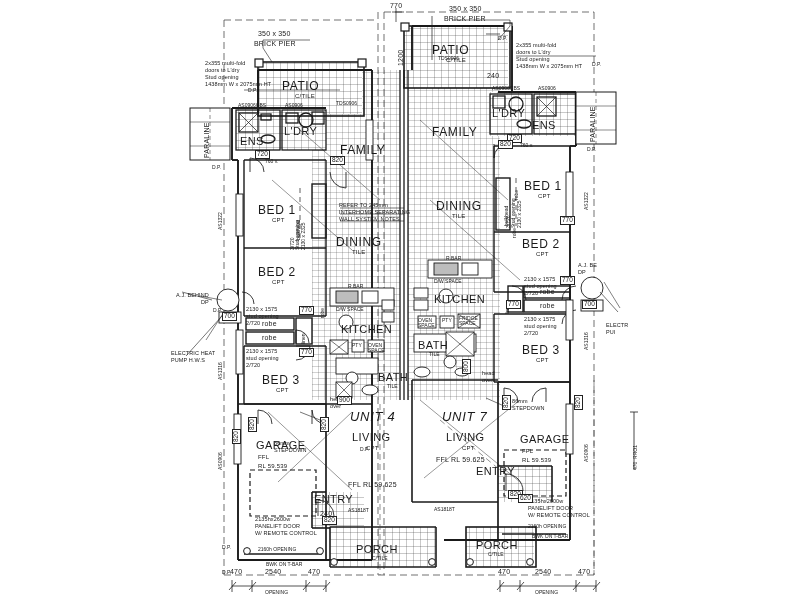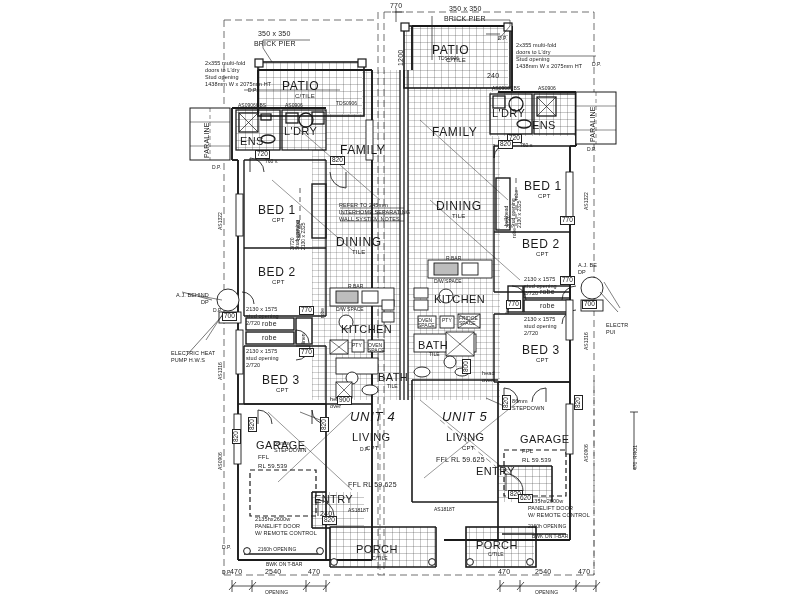--- a/index.html
+++ b/index.html
@@ -552,21 +552,21 @@
 <div class="lbl sub" style="left:258px;top:454px;">FFL</div>
 <div class="lbl sub" style="left:258px;top:463px;">RL 59.539</div>
 <div class="lbl note" style="left:274px;top:440px;">86mm
 STEPDOWN</div>
 <div class="lbl note" style="left:255px;top:516px;">2135hx2600w
 PANELIFT DOOR
 W/ REMOTE CONTROL</div>
 <div class="lbl tiny" style="left:258px;top:547px;">2160h OPENING</div>
 <div class="lbl tiny" style="left:266px;top:562px;">BWK ON T-BAR</div>
 
-<div class="lbl unit" style="left:442px;top:410px;">UNIT 5</div>
+<div class="lbl unit" style="left:442px;top:410px;">UNIT 7</div>
 <div class="lbl room-sm" style="left:446px;top:432px;">LIVING</div>
 <div class="lbl sub" style="left:462px;top:445px;">CPT</div>
 <div class="lbl dim" style="left:436px;top:456px;">FFL RL 59.625</div>
 <div class="lbl room-sm" style="left:476px;top:466px;">ENTRY</div>
 <div class="lbl room-sm" style="left:476px;top:540px;">PORCH</div>
 <div class="lbl tiny" style="left:488px;top:552px;">C/TILE</div>
 <div class="lbl room-sm" style="left:520px;top:434px;">GARAGE</div>
 <div class="lbl sub" style="left:522px;top:448px;">FFL</div>
 <div class="lbl sub" style="left:522px;top:457px;">RL 59.539</div>
 <div class="lbl note" style="left:512px;top:398px;">86mm

